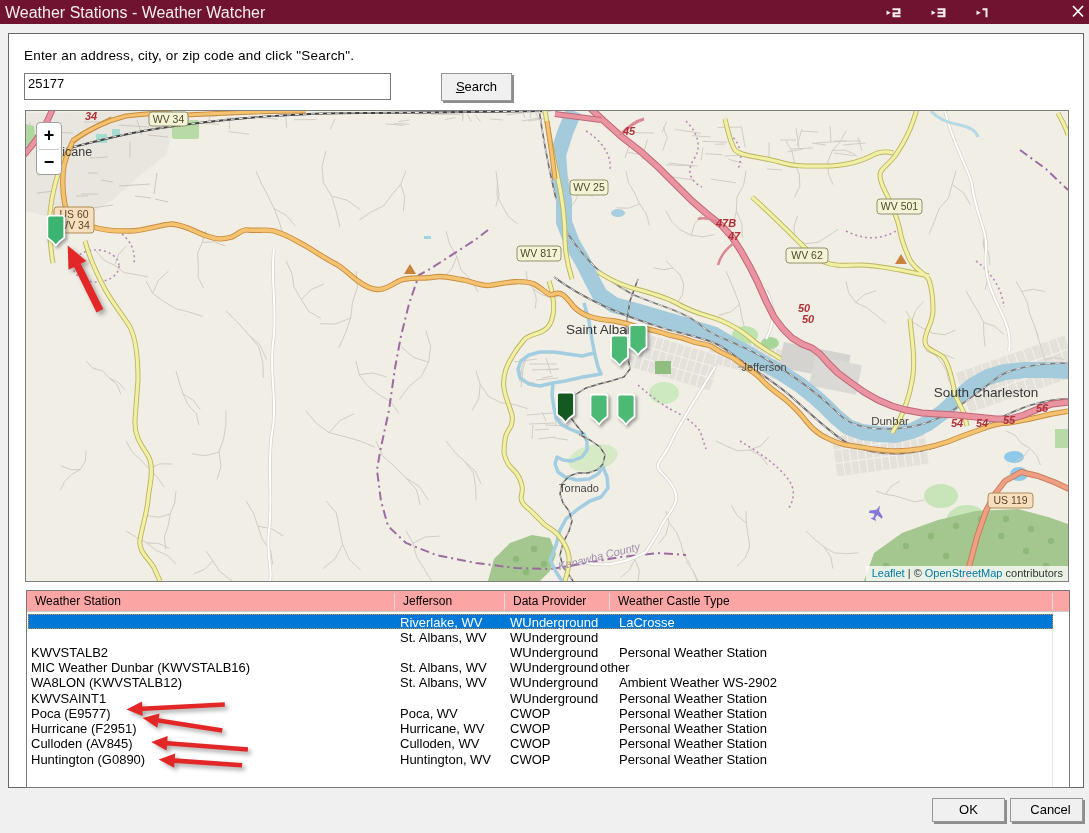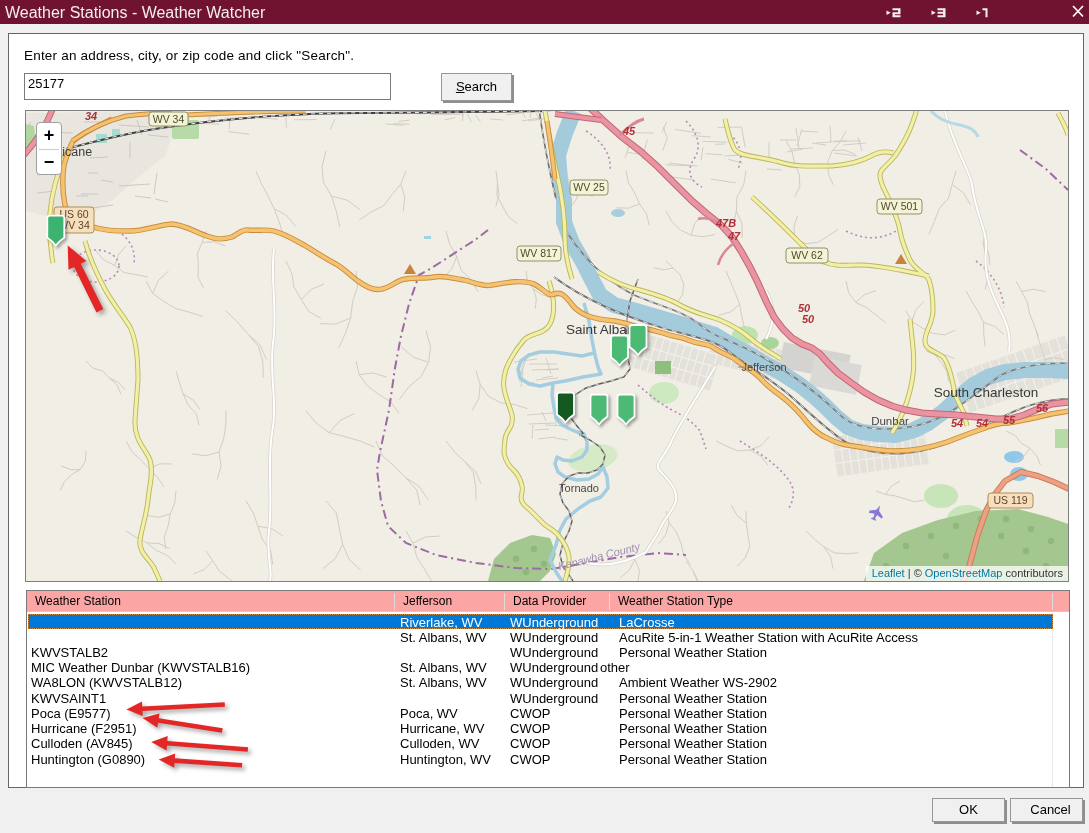--- a/index.html
+++ b/index.html
@@ -540,36 +540,35 @@
       <div class="sep"></div>
       <div class="zi" style="top:27px">−</div>
     </div>
 <div class="attrib"><a>Leaflet</a> | © <a>OpenStreetMap</a> contributors</div>
 </div>
 <div class="listbox">
  <div class="lhead">
   <span style="left:8px">Weather Station</span>
   <span style="left:376px">Jefferson</span>
   <span style="left:486px">Data Provider</span>
-  <span style="left:591px">Weather Station Type</span>
+  <span style="left:591px">Weather Castle Type</span>
   <div class="hsep" style="left:367px"></div>
   <div class="hsep" style="left:477px"></div>
   <div class="hsep" style="left:582px"></div>
   <div class="hsep" style="left:1025px"></div>
  </div>
  <div class="vline" style="left:1025px; top:21px; height:175px"></div>
 <div class="trow sel" style="top:22.5px">
       <span style="left:372px">Riverlake, WV</span>
       <span style="left:482px">WUnderground</span>
       <span style="left:591px">LaCrosse</span>
     </div>
 <div class="trow" style="top:37.7px">
       <span style="left:372px">St. Albans, WV</span>
       <span style="left:482px">WUnderground</span>
-      <span style="left:591px">AcuRite 5-in-1 Weather Station with AcuRite Access</span>
     </div>
 <div class="trow" style="top:53.0px">
       <span style="left:3px">KWVSTALB2</span>
       <span style="left:372px"></span>
       <span style="left:482px">WUnderground</span>
       <span style="left:591px">Personal Weather Station</span>
     </div>
 <div class="trow" style="top:68.2px">
       <span style="left:3px">MIC Weather Dunbar (KWVSTALB16)</span>
       <span style="left:372px">St. Albans, WV</span>

